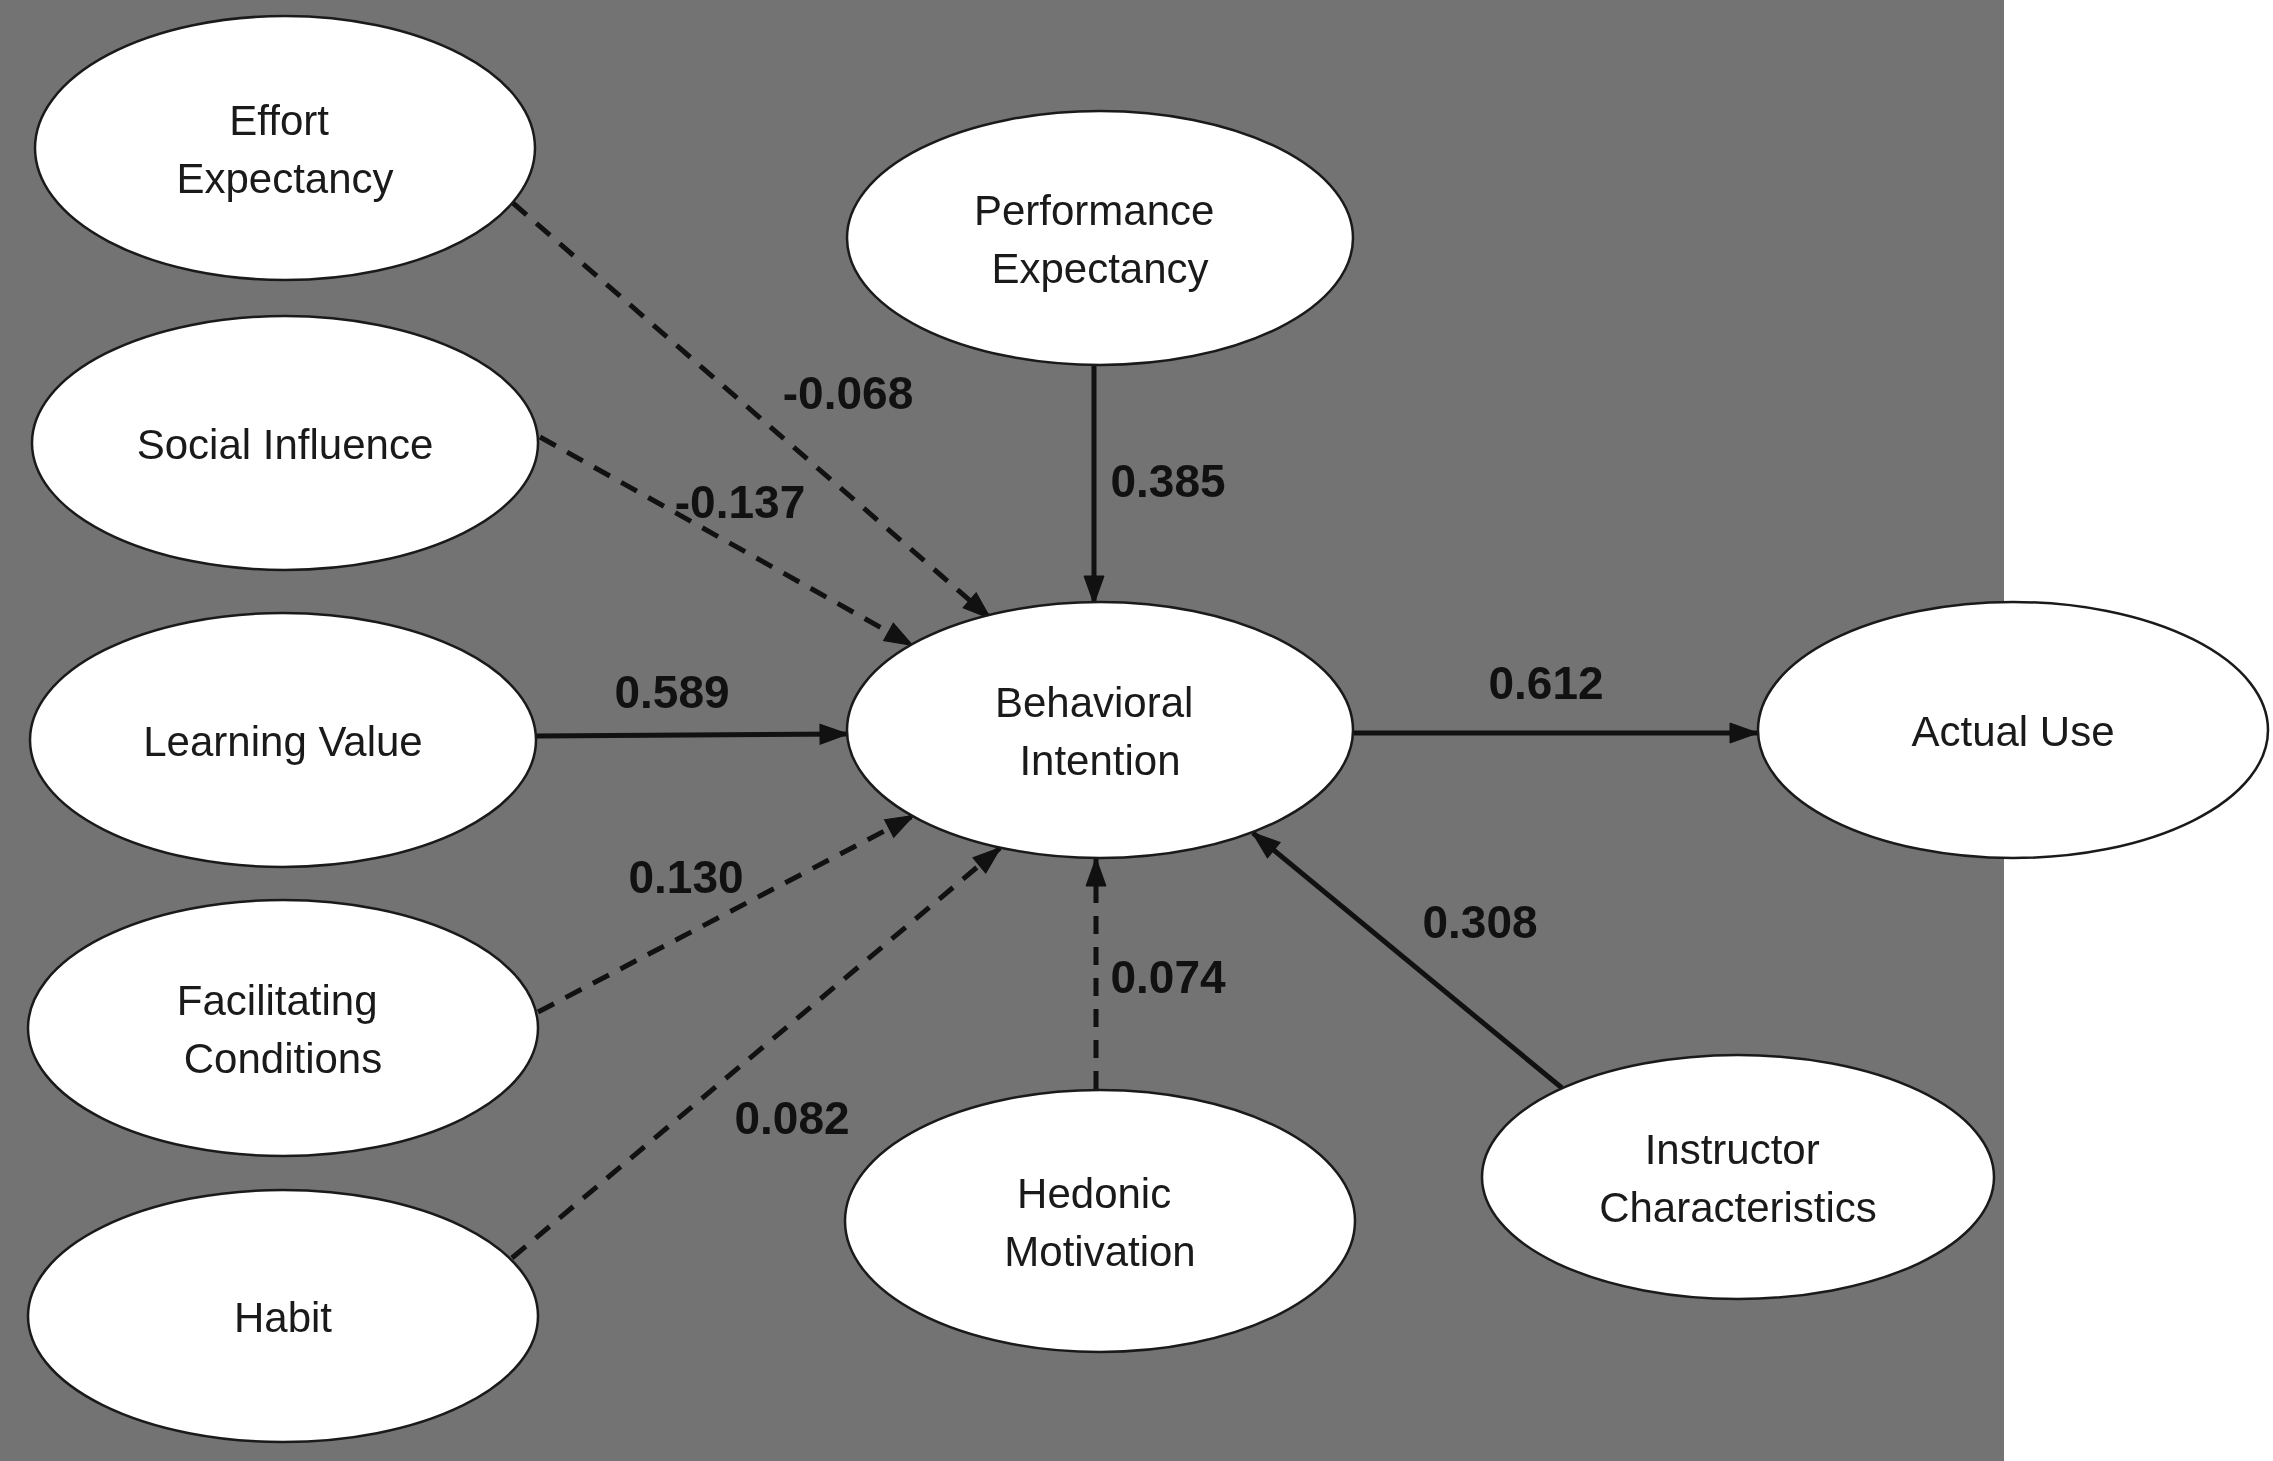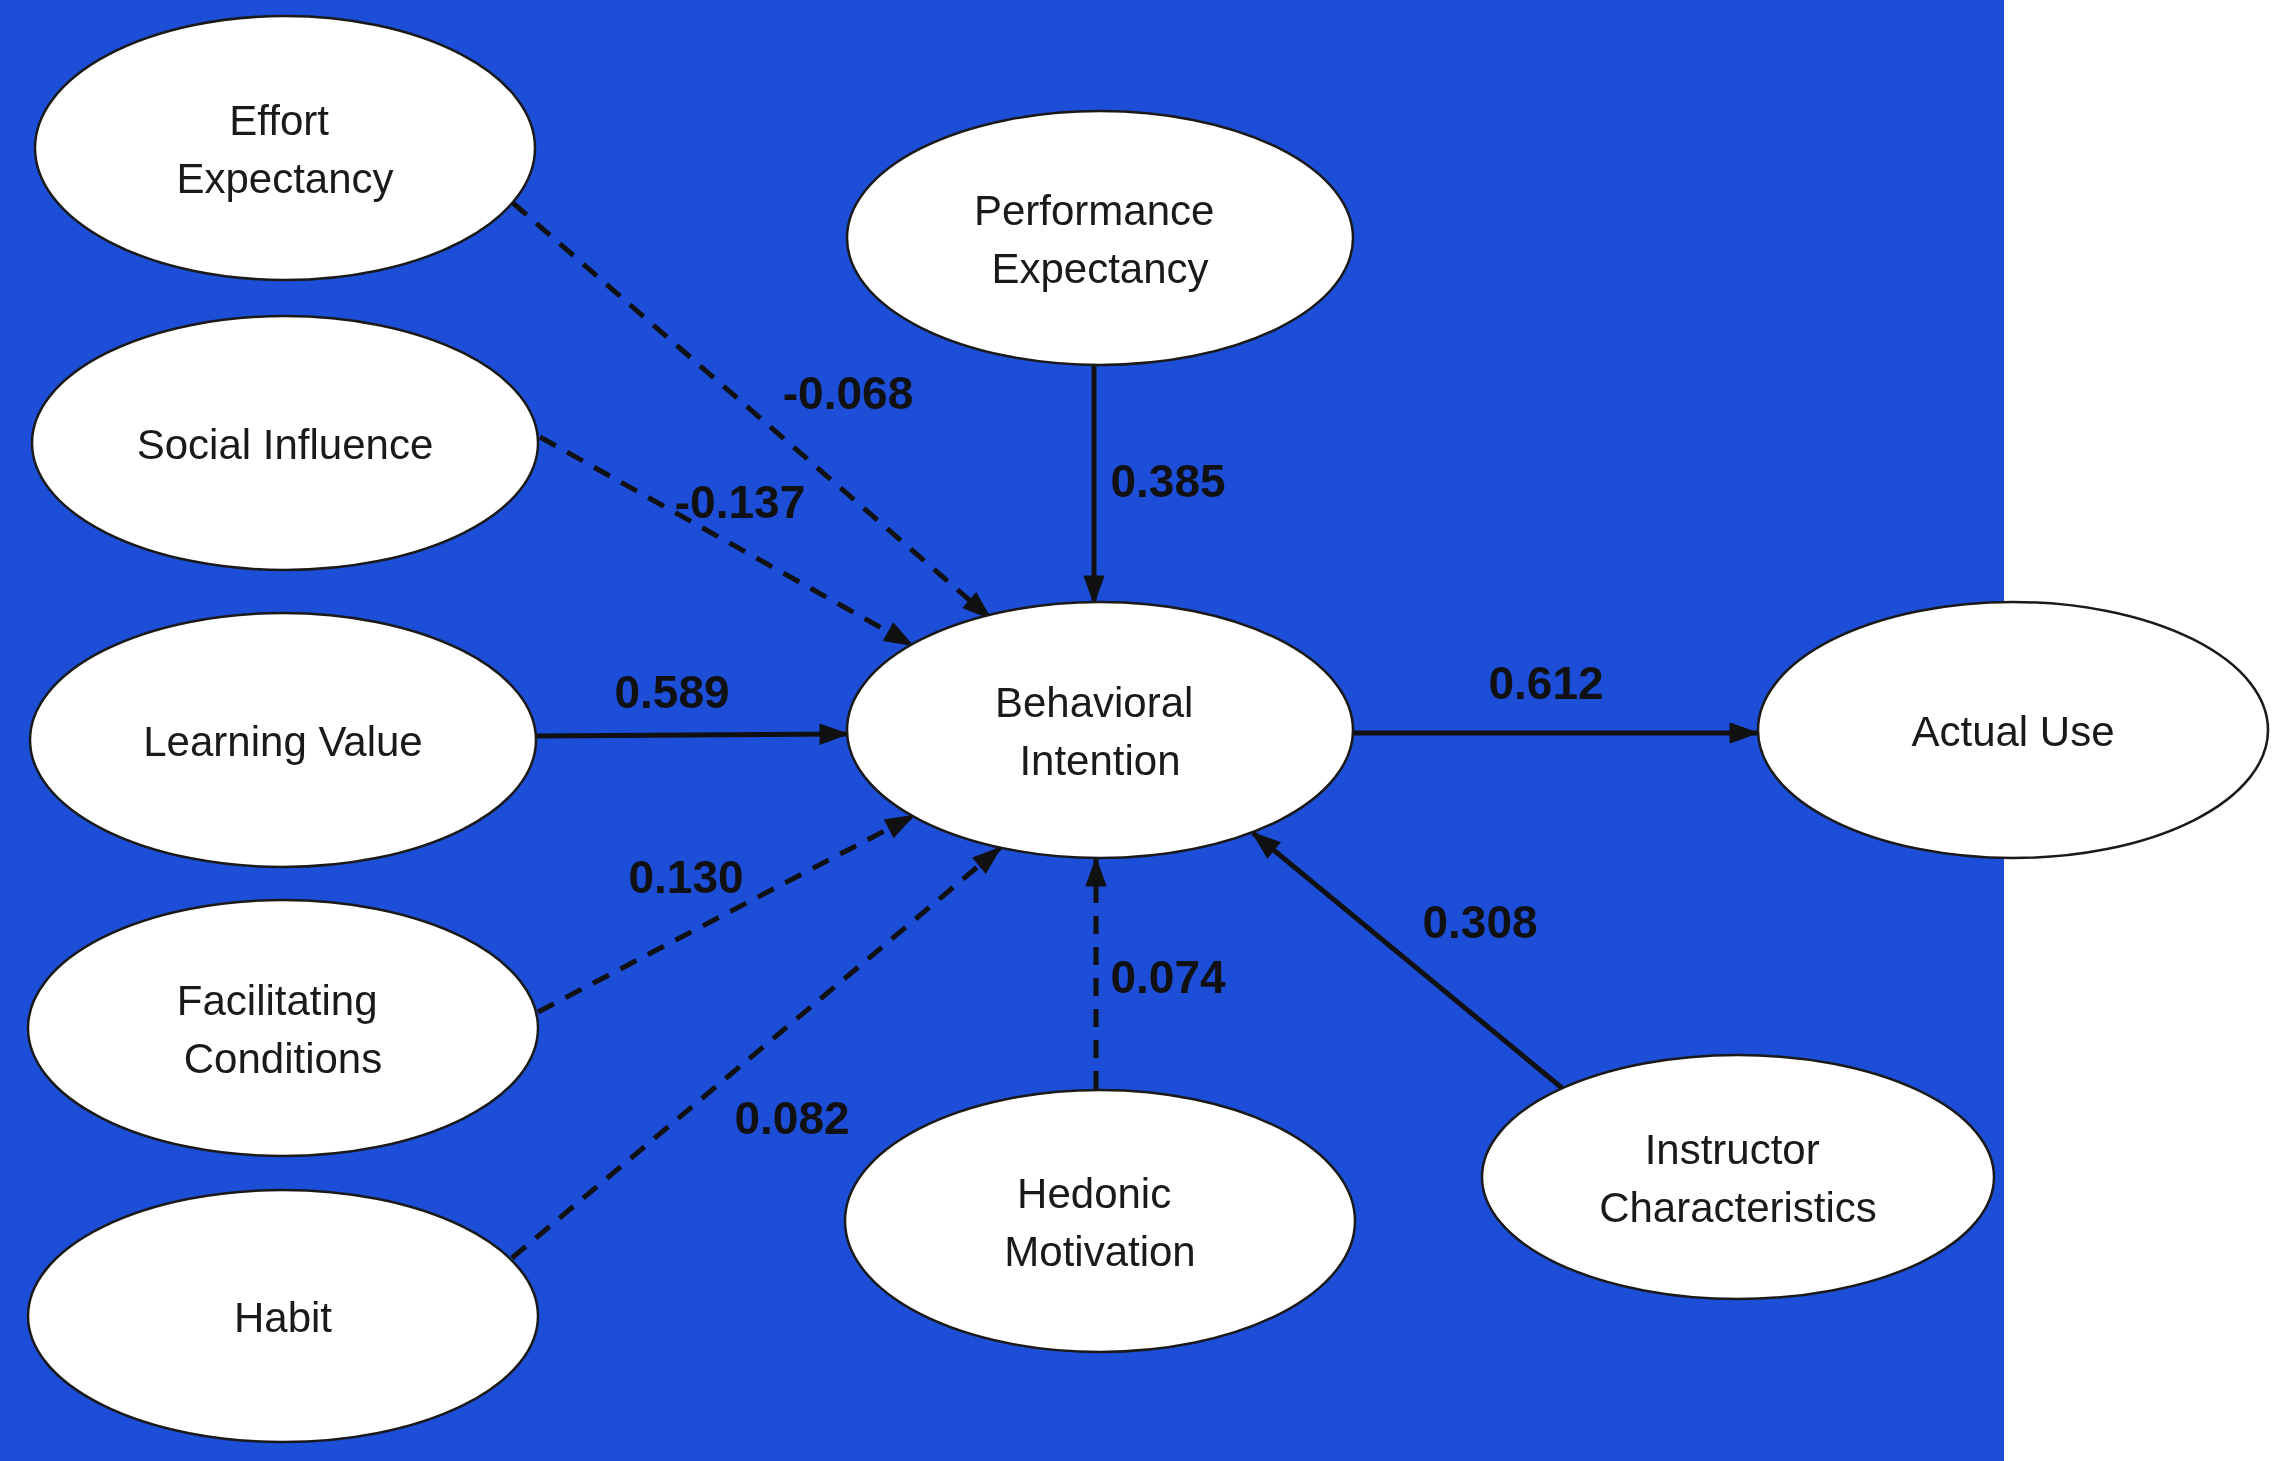--- a/index.html
+++ b/index.html
@@ -4,21 +4,21 @@
 <style>
   html, body {
     margin: 0;
     padding: 0;
     background: #ffffff;
   }
   .canvas {
     position: relative;
     width: 2004px;
     height: 1461px;
-    background: #1d4ed8;
+    background: #737373;
     font-family: "Liberation Sans", sans-serif;
   }
   svg { display: block; }
   .node-ellipse {
     fill: #ffffff;
     stroke: #1a1a1a;
     stroke-width: 2.5;
   }
   .edge {
     stroke: #111111;

